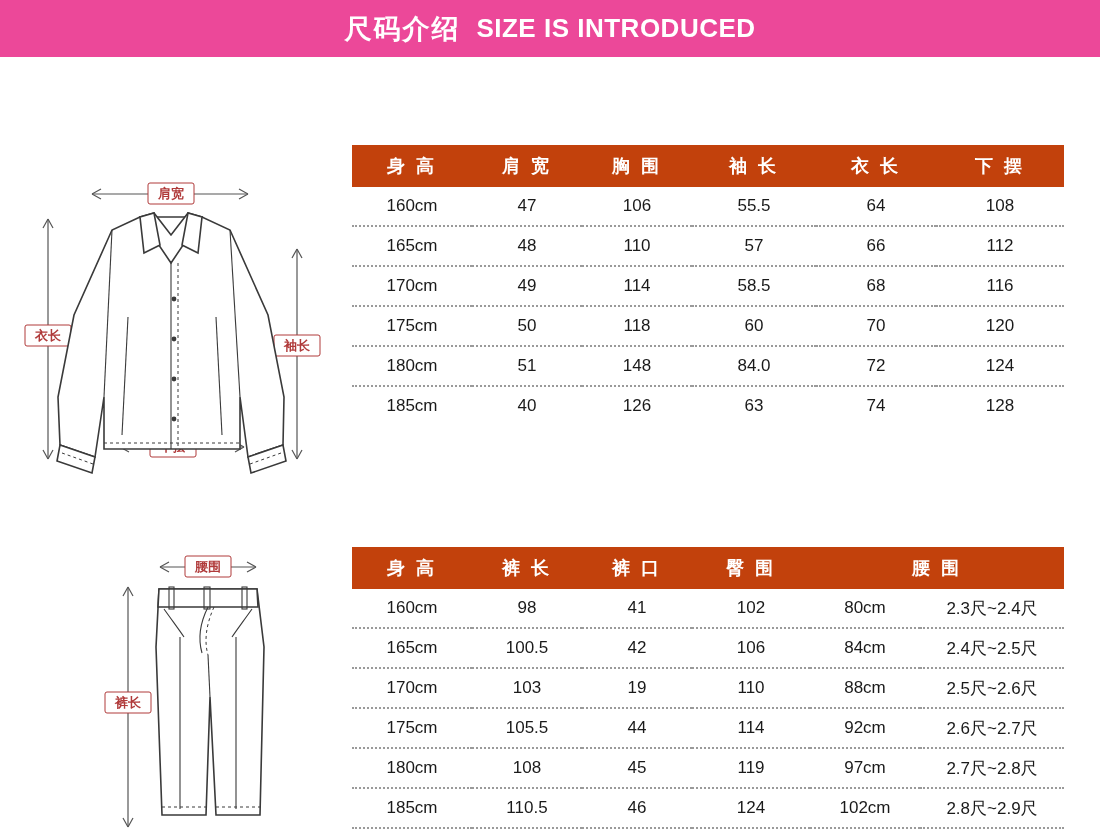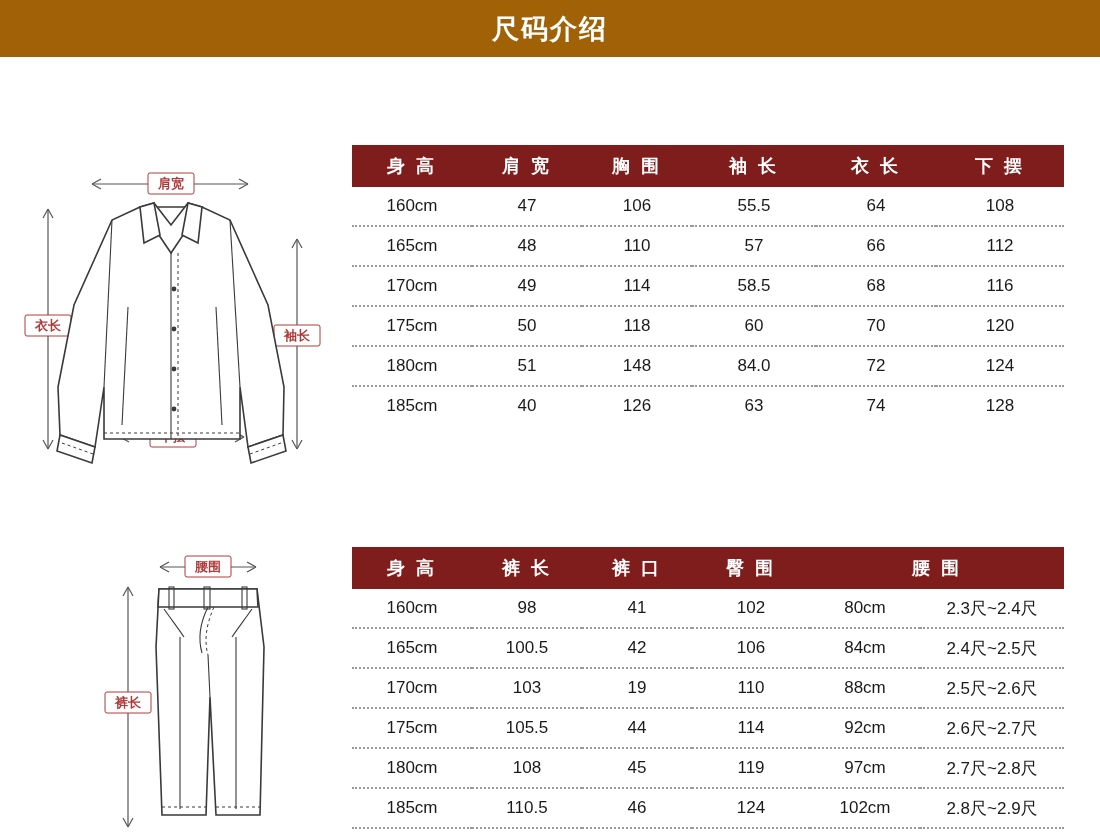--- a/index.html
+++ b/index.html
@@ -11,21 +11,21 @@
     width: 1100px;
     height: 837px;
     font-family: "Liberation Sans", sans-serif;
     color: #222;
     overflow: hidden;
     position: relative;
   }
   
   .header {
     height: 57px;
-    background: #a16207;
+    background: #ec4899;
     display: flex;
     align-items: center;
     justify-content: center;
     gap: 16px;
   }
   .header .cn {
     color: #ffffff;
     font-size: 27px;
     font-weight: bold;
     letter-spacing: 2px;
@@ -43,41 +43,41 @@
     width: 1100px;
     height: 780px;
   }
 
   
   .illus {
     position: absolute;
     left: 0;
     width: 345px;
   }
-  .illus-top { top: 0px; height: 440px; text-align: right; }
+  .illus-top { top: 10px; height: 440px; text-align: right; }
   .illus-bottom { top: 440px; height: 340px; padding-left: 28px; }
 
   .illus svg { display: block; }
 
   
   .table-wrap {
     position: absolute;
     left: 352px;
     width: 712px;
   }
   .table-top { top: 88px; }
   .table-bottom { top: 490px; }
 
   table.size-table {
     border-collapse: collapse;
     width: 712px;
     table-layout: fixed;
   }
   table.size-table thead th {
-    background: #7f1d1d;
+    background: #c2410c;
     color: #ffffff;
     font-size: 18px;
     font-weight: bold;
     height: 40px;
     letter-spacing: 3px;
     text-align: center;
     border: none;
   }
   table.size-table tbody td {
     height: 36px;
@@ -103,20 +103,21 @@
   .dimline { stroke: #555; stroke-width: 1.2; fill: none; }
   .garment { fill: #ffffff; stroke: #3a3a3a; stroke-width: 1.6; }
   .garment-thin { fill: none; stroke: #3a3a3a; stroke-width: 1.1; }
   .stitch { stroke: #3a3a3a; stroke-width: 1; stroke-dasharray: 3 3; fill: none; }
 </style>
 </head>
 <body>
 
 <div class="header">
   <span class="cn">尺码介绍</span>
+  <span class="en">SIZE IS INTRODUCED</span>
 </div>
 
 <div class="content">
 
   <div class="illus illus-top">
     <svg width="345" height="440" viewBox="0 0 345 440">
 
       <line class="dimline" x1="92" y1="127" x2="248" y2="127"></line>
       <path class="dimline" d="M92,127 l9,-5 M92,127 l9,5"></path>
       <path class="dimline" d="M248,127 l-9,-5 M248,127 l-9,5"></path>

